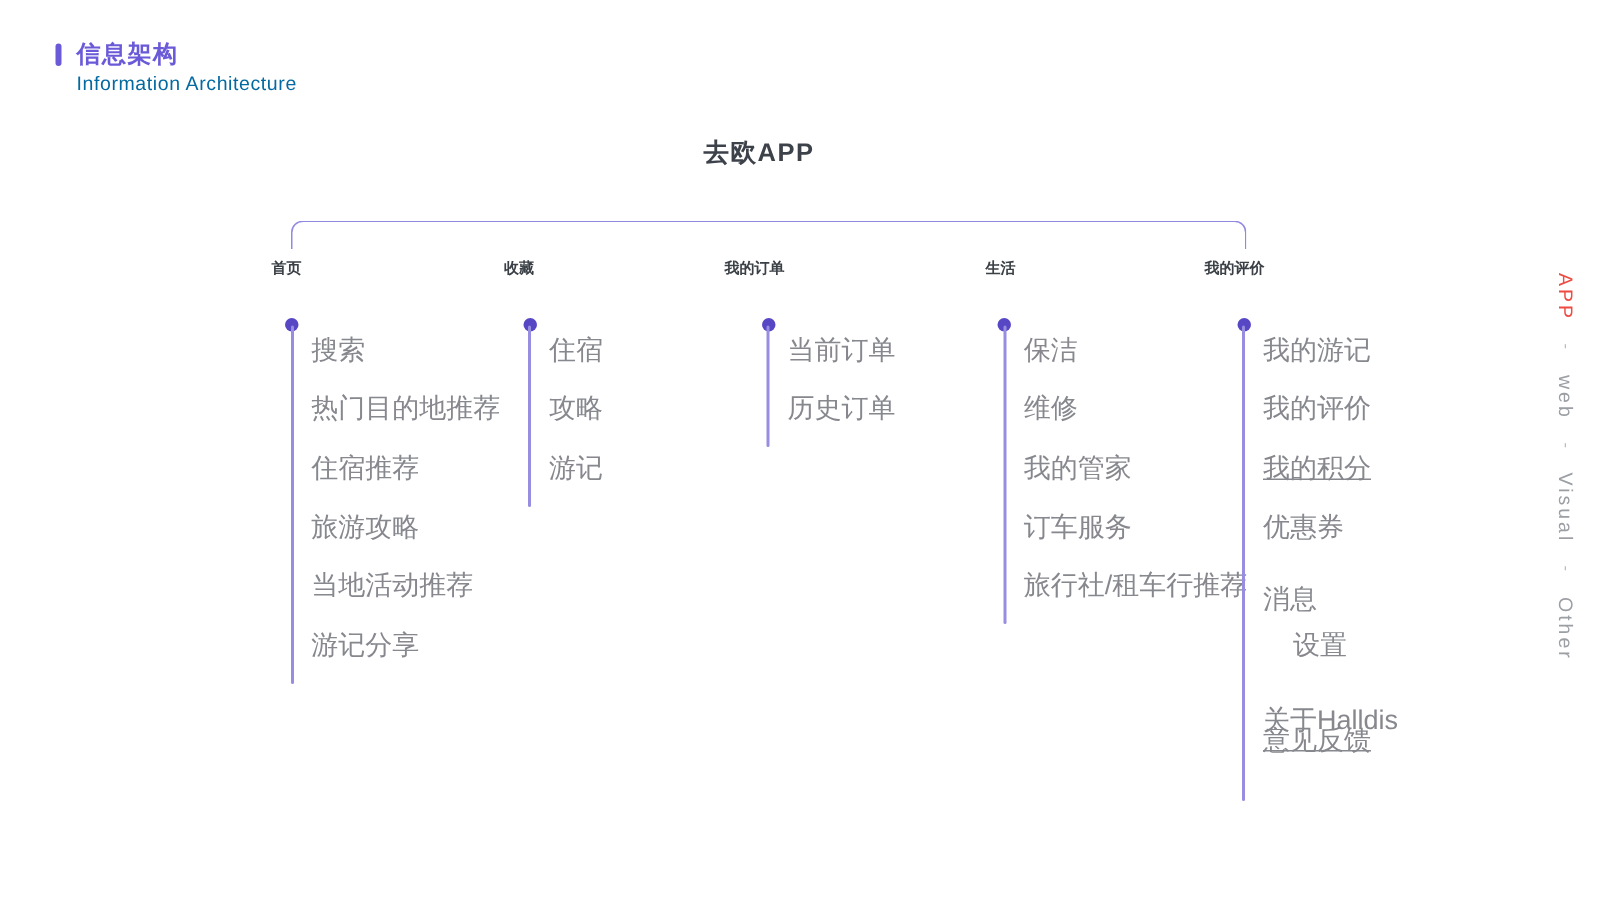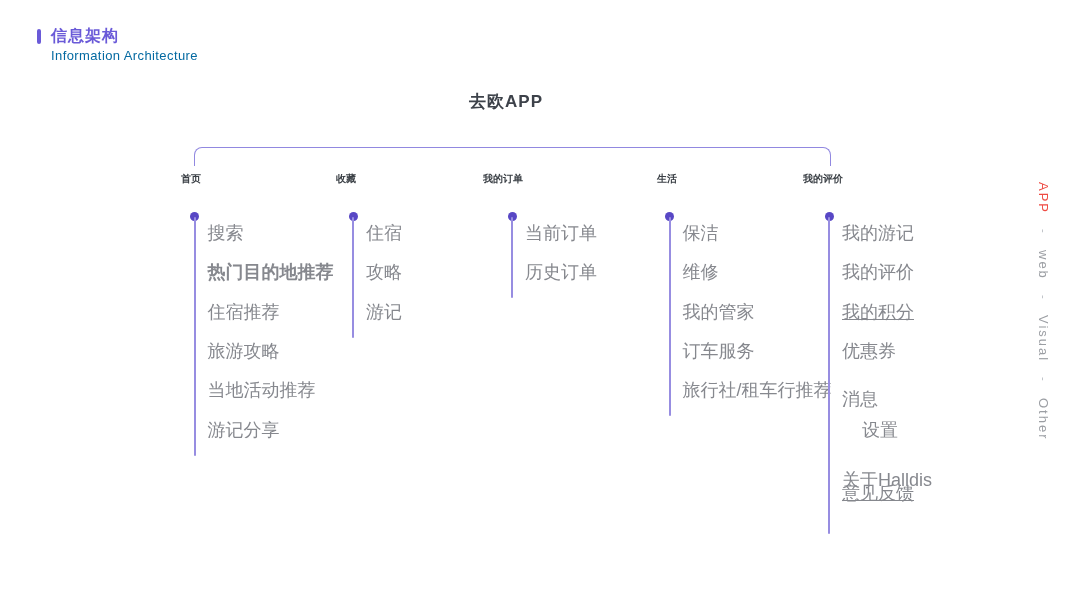--- a/index.html
+++ b/index.html
@@ -67,21 +67,21 @@
 <div class="abs" id="page-title-en">Information Architecture</div>
 
 <div class="abs" id="root-label">去欧APP</div>
 <div class="abs" id="tree-bracket"></div>
 
 <div id="tree">
     <div class="col-header" style="left: 181px;">首页</div>
     <div class="col-dot" style="left: 190px;"></div>
     <div class="col-line" style="left: 193.5px; height: 238.5px;"></div>
     <div class="col-item" style="left: 207.5px; top: 223px;">搜索</div>
-    <div class="col-item" style="left: 207.5px; top: 262.3px; font-weight: bold;">热门目的地推荐</div>
+    <div class="col-item" style="left: 207.5px; top: 262.3px;">热门目的地推荐</div>
     <div class="col-item" style="left: 207.5px; top: 301.6px;">住宿推荐</div>
     <div class="col-item" style="left: 207.5px; top: 340.9px;">旅游攻略</div>
     <div class="col-item" style="left: 207.5px; top: 380.2px;">当地活动推荐</div>
     <div class="col-item" style="left: 207.5px; top: 419.5px;">游记分享</div>
     <div class="col-header" style="left: 336px;">收藏</div>
     <div class="col-dot" style="left: 348.5px;"></div>
     <div class="col-line" style="left: 352px; height: 120.6px;"></div>
     <div class="col-item" style="left: 366px; top: 223px;">住宿</div>
     <div class="col-item" style="left: 366px; top: 262.3px;">攻略</div>
     <div class="col-item" style="left: 366px; top: 301.6px;">游记</div>

